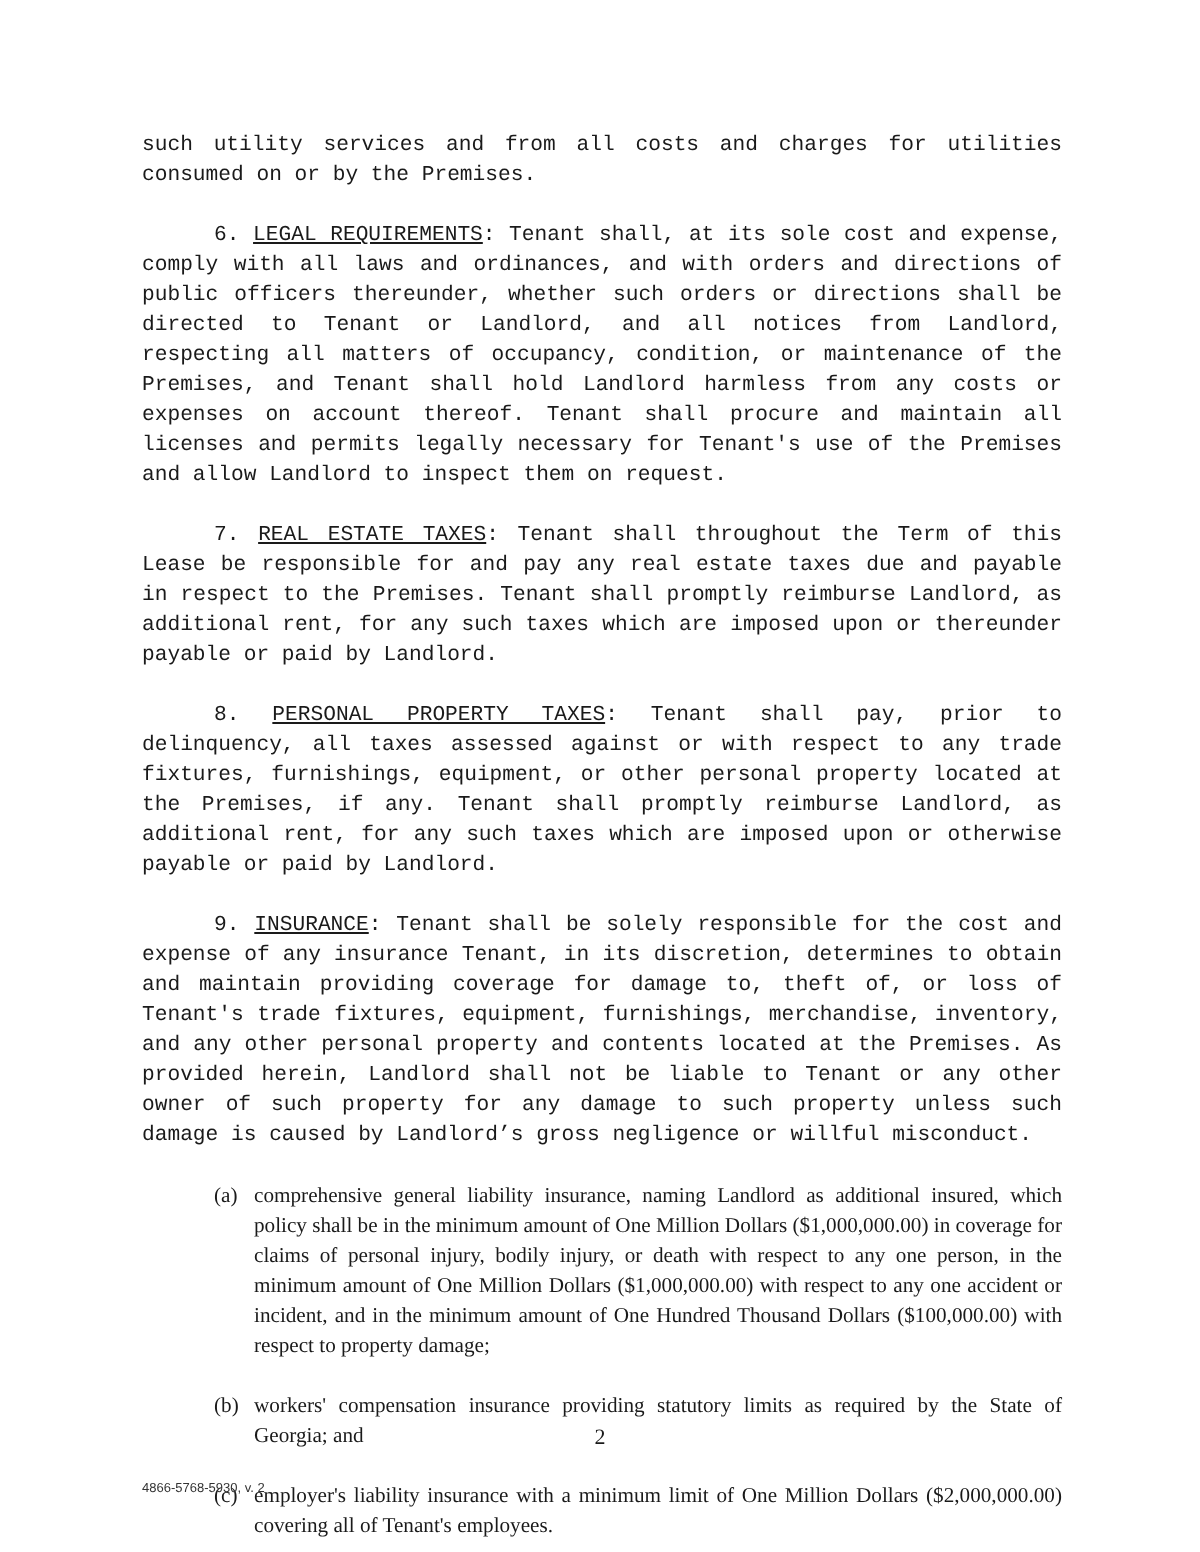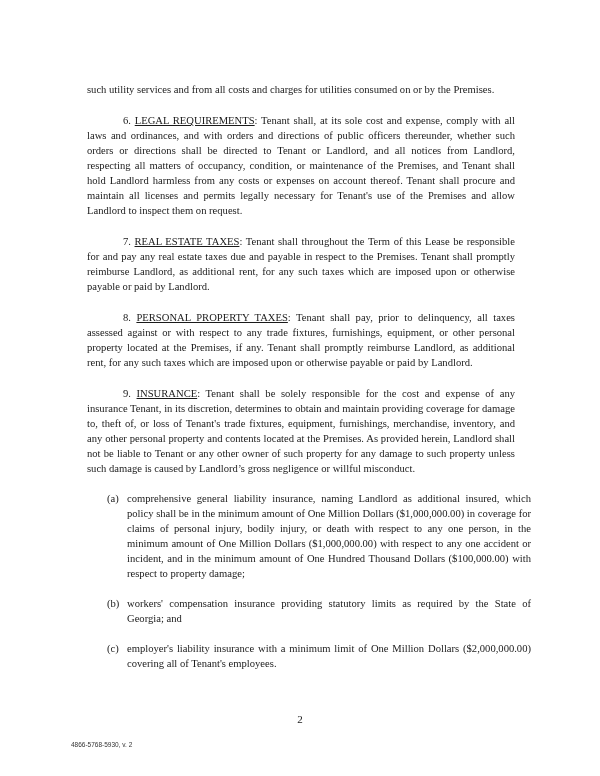--- a/index.html
+++ b/index.html
@@ -17,22 +17,23 @@
   }
   .page {
     position: absolute;
     left: 71px;
     top: 66px;
     width: 460px;
     font-size: 10.6px;
     line-height: 15px;
   }
   p {
-    margin: 16px;
+    margin: 0;
     text-align: justify;
+    font-family: Liberation Mono, monospace;
   }
   .para { margin-bottom: 15px; }
   .indent { text-indent: 36px; }
   .u { text-decoration: underline; }
   .list-item {
     position: relative;
     margin-left: 36px;
     padding-left: 20px;
     margin-bottom: 15px;
     text-align: justify;
@@ -60,21 +61,21 @@
   }
 </style>
 </head>
 <body>
 
 <div class="page">
   <p class="para">such utility services and from all costs and charges for utilities consumed on or by the Premises.</p>
 
   <p class="para indent"><span>6.</span> <span class="u">LEGAL REQUIREMENTS</span><span>: Tenant shall, at its sole cost and expense, comply with all laws and ordinances, and with orders and directions of public officers thereunder, whether such orders or directions shall be directed to Tenant or Landlord, and all notices from Landlord, respecting all matters of occupancy, condition, or maintenance of the Premises, and Tenant shall hold Landlord harmless from any costs or expenses on account thereof. Tenant shall procure and maintain all licenses and permits legally necessary for Tenant's use of the Premises and allow Landlord to inspect them on request.</span></p>
 
-  <p class="para indent"><span>7.</span> <span class="u">REAL ESTATE TAXES</span><span>: Tenant shall throughout the Term of this Lease be responsible for and pay any real estate taxes due and payable in respect to the Premises. Tenant shall promptly reimburse Landlord, as additional rent, for any such taxes which are imposed upon or otherwise payable or paid by Landlord.</span></p>
+  <p class="para indent"><span>7.</span> <span class="u">REAL ESTATE TAXES</span><span>: Tenant shall throughout the Term of this Lease be responsible for and pay any real estate taxes due and payable in respect to the Premises. Tenant shall promptly reimburse Landlord, as additional rent, for any such taxes which are imposed upon or thereunder payable or paid by Landlord.</span></p>
 
   <p class="para indent"><span>8.</span> <span class="u">PERSONAL PROPERTY TAXES</span><span>: Tenant shall pay, prior to delinquency, all taxes assessed against or with respect to any trade fixtures, furnishings, equipment, or other personal property located at the Premises, if any. Tenant shall promptly reimburse Landlord, as additional rent, for any such taxes which are imposed upon or otherwise payable or paid by Landlord.</span></p>
 
   <p class="para indent"><span>9.</span> <span class="u">INSURANCE</span><span>: Tenant shall be solely responsible for the cost and expense of any insurance Tenant, in its discretion, determines to obtain and maintain providing coverage for damage to, theft of, or loss of Tenant's trade fixtures, equipment, furnishings, merchandise, inventory, and any other personal property and contents located at the Premises. As provided herein, Landlord shall not be liable to Tenant or any other owner of such property for any damage to such property unless such damage is caused by Landlord’s gross negligence or willful misconduct.</span></p>
 
 
   <div class="list-item">
     <span class="marker">(a)</span>
     <span>comprehensive general liability insurance, naming Landlord as additional insured, which policy shall be in the minimum amount of One Million Dollars ($1,000,000.00) in coverage for claims of personal injury, bodily injury, or death with respect to any one person, in the minimum amount of One Million Dollars ($1,000,000.00) with respect to any one accident or incident, and in the minimum amount of One Hundred Thousand Dollars ($100,000.00) with respect to property damage;</span>
   </div>

